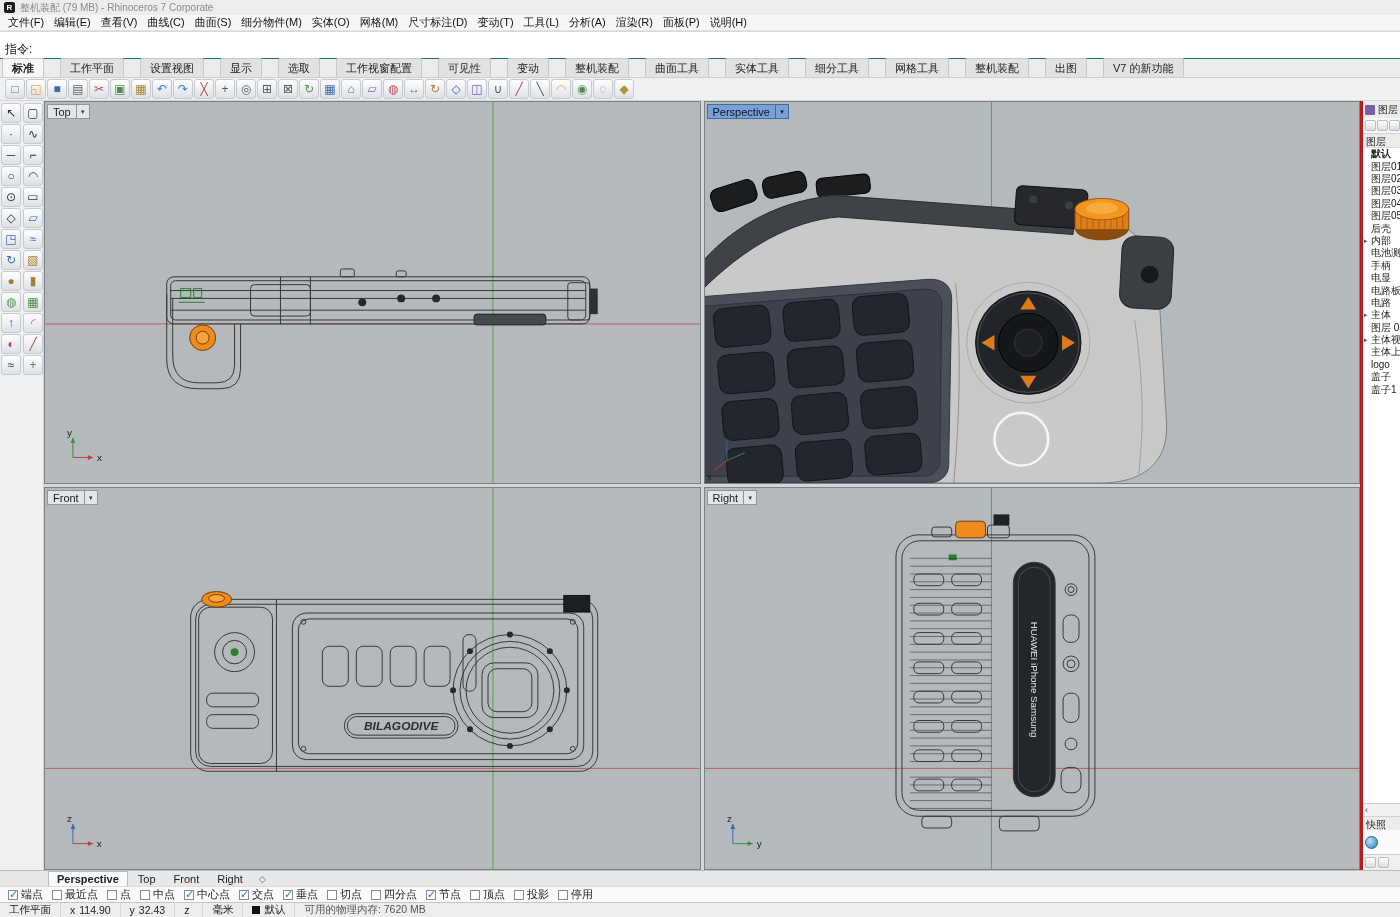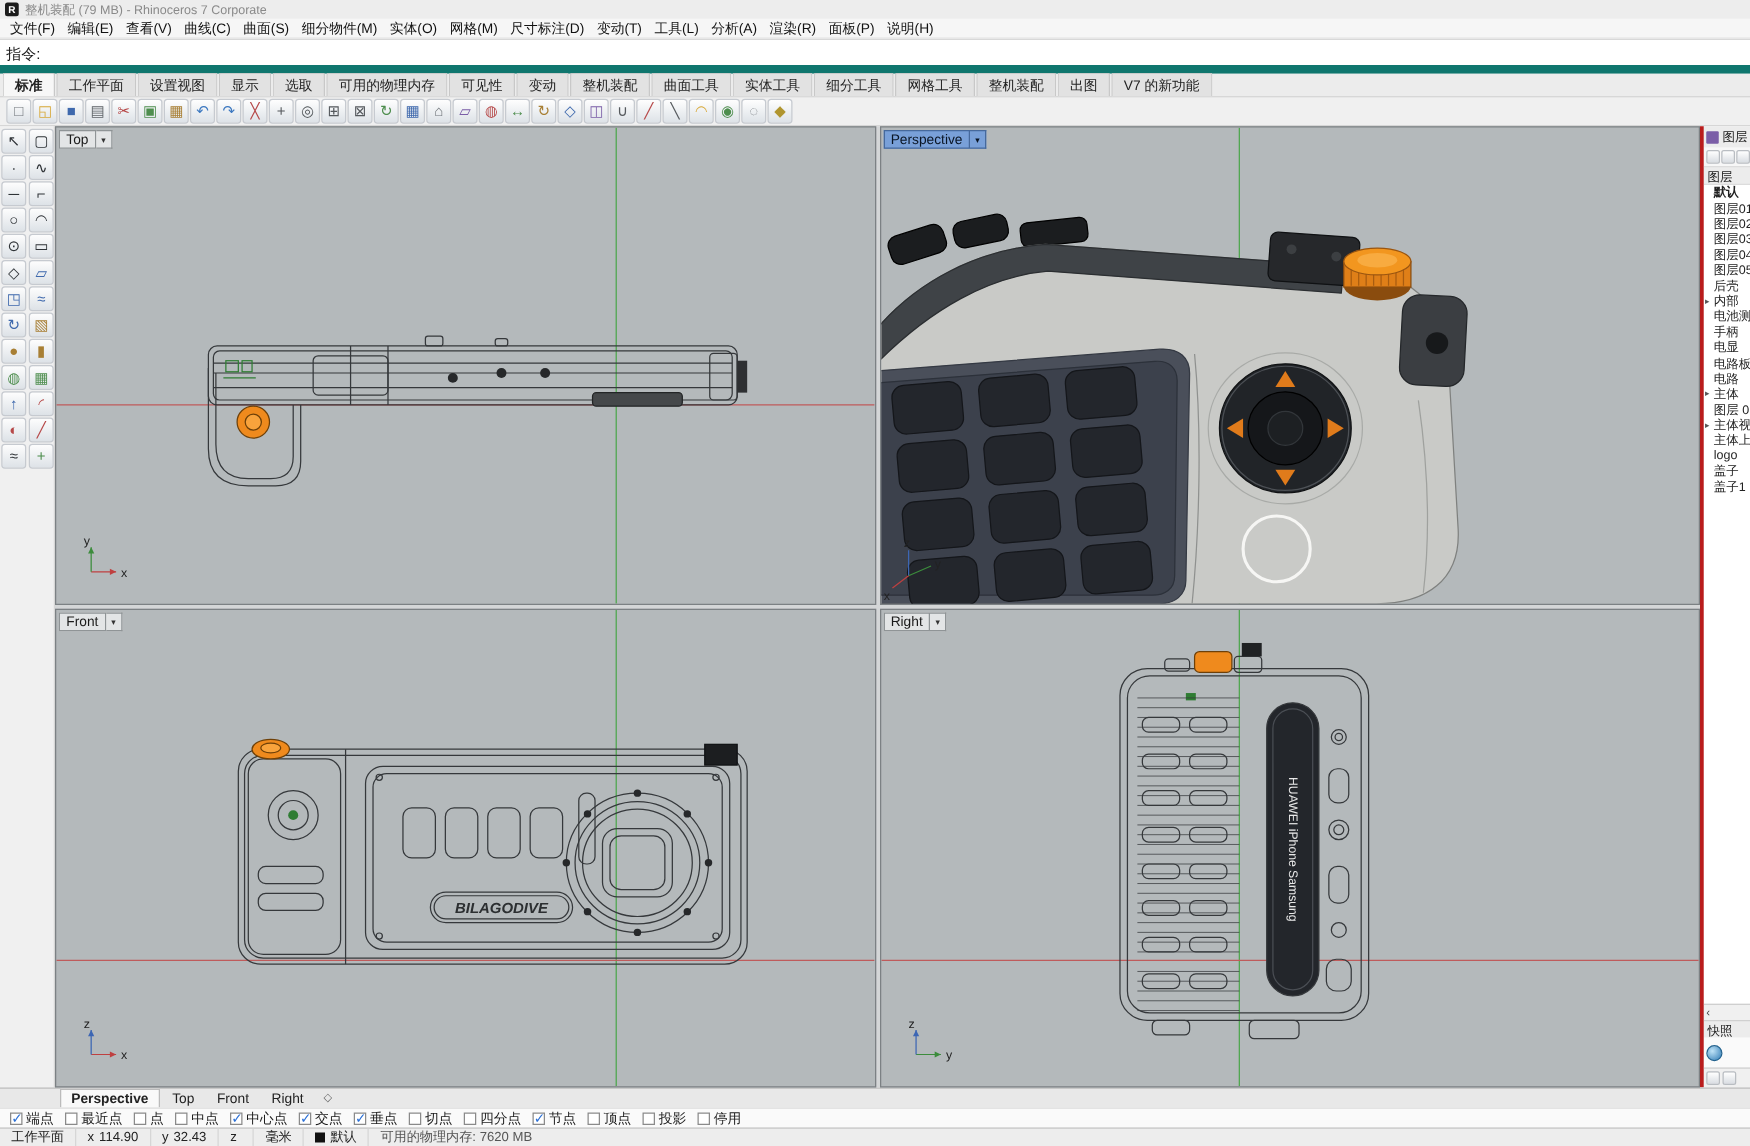--- a/index.html
+++ b/index.html
@@ -8,24 +8,24 @@
 .app{display:flex;flex-direction:column;height:100%}
 
 
 .titlebar{height:15px;display:flex;align-items:center;gap:5px;padding:0 4px;background:#ededed;color:#8a8a8a;font-size:10px}
 .logo{width:11px;height:11px;background:#1b1b1b;border-radius:2px;color:#fff;font-size:8px;display:flex;align-items:center;justify-content:center;font-weight:bold}
 .menubar{height:16px;background:#f6f6f6;display:flex;align-items:center;padding:0 3px;border-bottom:1px solid #e2e2e2}
 .menu-item{padding:1px 5px;color:#111;cursor:default}
 
 
 .cmd-history{height:9px;background:#fff;border-top:1px solid #d8d8d8}
-.cmd-line{height:19px;background:#fff;display:flex;align-items:flex-end;padding:0 5px;font-size:12px;border-bottom:7px solid #0f766e}
-
-
-.tabbar{height:19px;background:#ececec;display:flex;align-items:flex-end;padding:2px 2px 0 2px;gap:1px;border-bottom:1px solid #cfcfcf}
+.cmd-line{height:19px;background:#fff;display:flex;align-items:center;padding:0 5px;font-size:12px;border-bottom:1px solid #0f766e}
+
+
+.tabbar{height:19px;background:#ececec;display:flex;align-items:flex-end;padding:2px 2px 0 2px;gap:16px;border-bottom:1px solid #cfcfcf}
 .tab{padding:2px 9px 1px 9px;font-size:11px;color:#222;border:1px solid #c8c8c8;border-bottom:none;background:#e2e2e2;border-radius:2px 2px 0 0;white-space:nowrap}
 .tab[data-active="true"]{background:#f7f7f7;font-weight:bold}
 
 
 .toolbar{height:23px;background:#f0f0f0;display:flex;align-items:center;padding:0 5px;gap:1px;border-bottom:1px solid #d6d6d6}
 .tbicon{width:20px;height:20px;border-radius:3px;display:flex;align-items:center;justify-content:center;background:linear-gradient(#fefefe,#dde2e7);border:1px solid #c6cad0}
 .tbicon i{font-style:normal;color:var(--c,#555);font-size:12px;line-height:1}
 
 
 .main{flex:1;display:flex;min-height:0}
@@ -112,21 +112,21 @@
     <span>指令:</span>
   </div>
 
   <div class="tabbar">
 
   <span class="tab" data-active="true">标准</span>
       <span class="tab">工作平面</span>
       <span class="tab">设置视图</span>
       <span class="tab">显示</span>
       <span class="tab">选取</span>
-      <span class="tab">可用的物理内存</span>
+      <span class="tab">工作视窗配置</span>
       <span class="tab">可见性</span>
       <span class="tab">变动</span>
       <span class="tab">整机装配</span>
       <span class="tab">曲面工具</span>
       <span class="tab">实体工具</span>
       <span class="tab">细分工具</span>
       <span class="tab">网格工具</span>
       <span class="tab">整机装配</span>
       <span class="tab">出图</span>
       <span class="tab">V7 的新功能</span>

